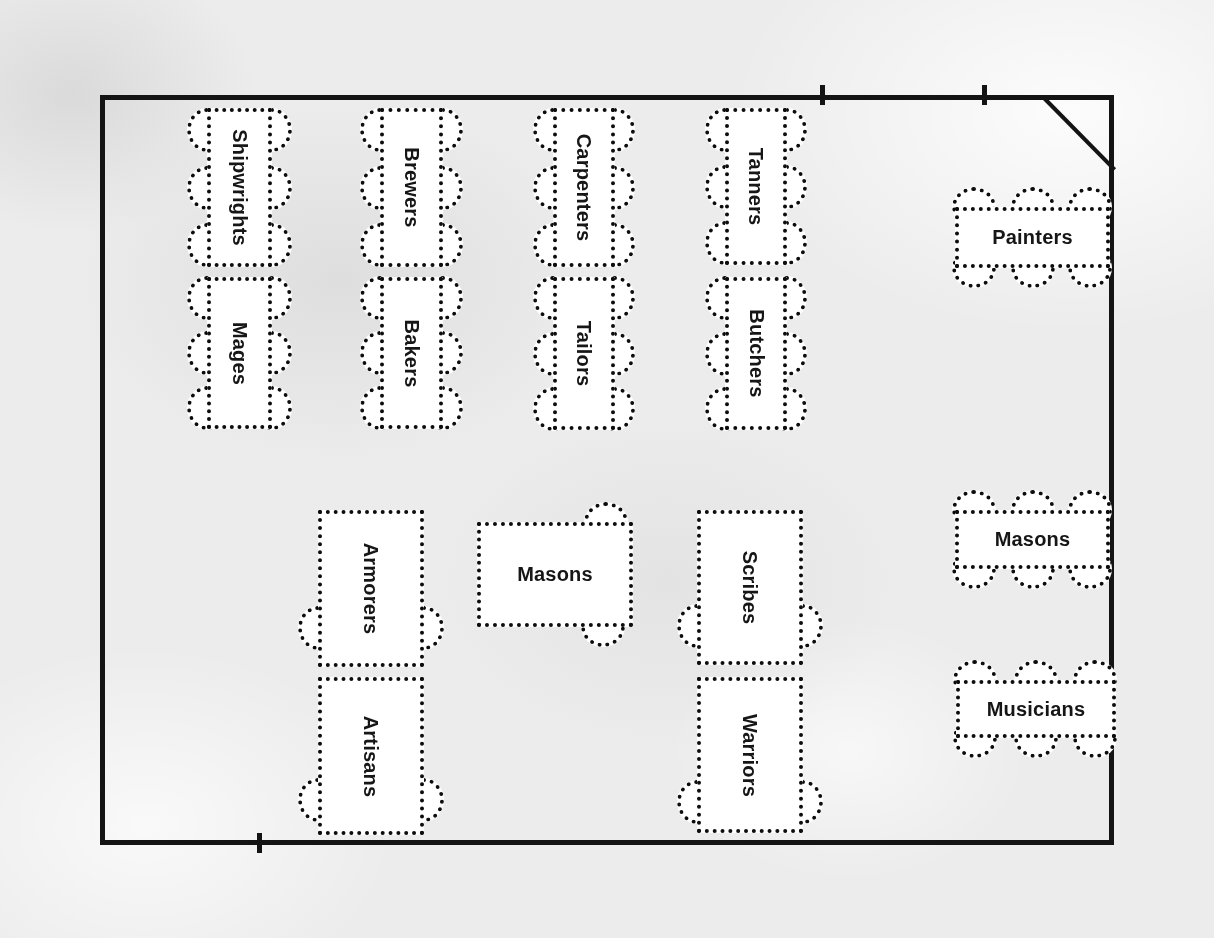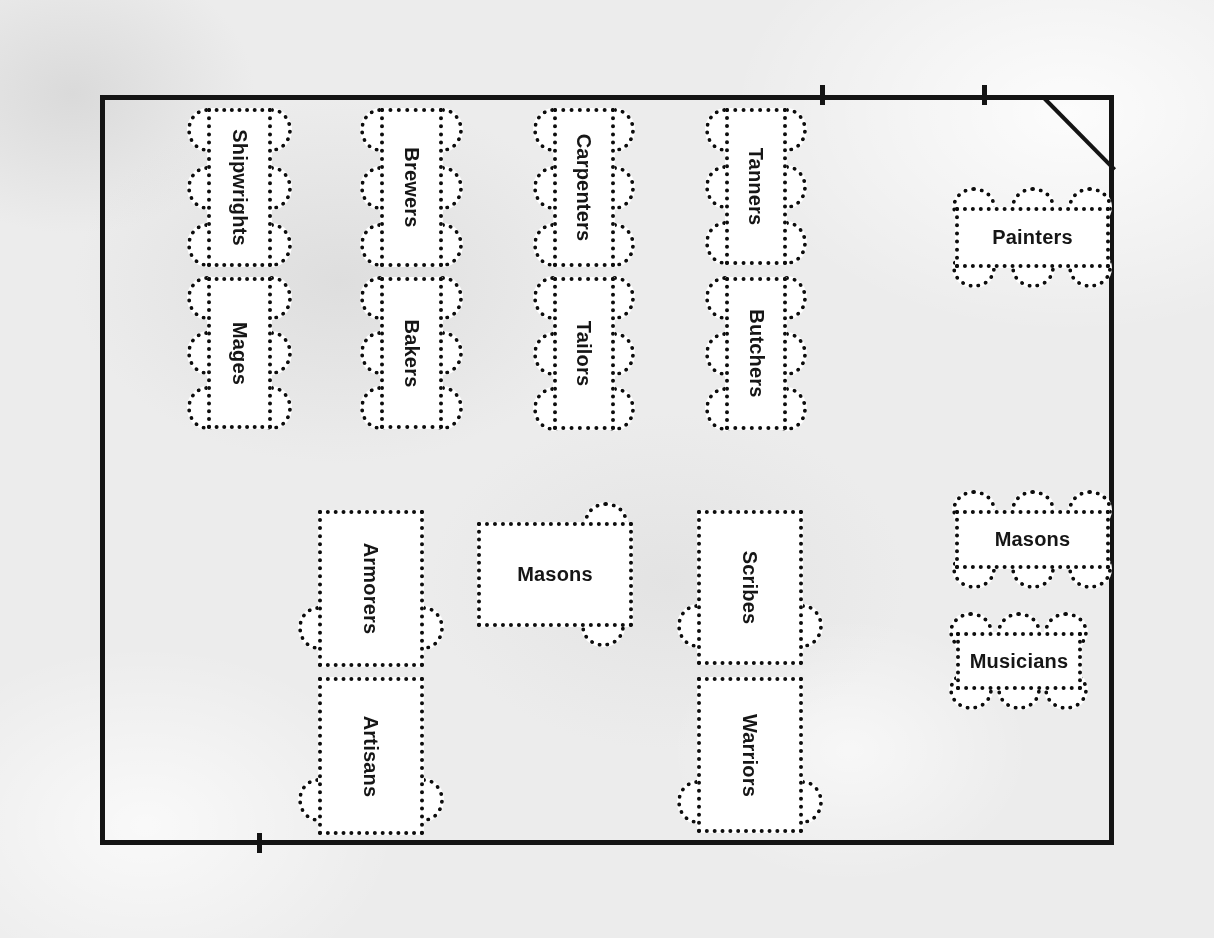--- a/index.html
+++ b/index.html
@@ -171,21 +171,21 @@
       <div class="chair ch-tb" style="bottom: -20px; left: 50%; transform: translateX(-50%);"></div>
       <div class="chair ch-tb" style="bottom: -20px; left: 12%; transform: translateX(-50%);"></div>
       <div class="chair ch-tb" style="top: -20px; left: 87%; transform: translateX(-50%);"></div>
       <div class="chair ch-tb" style="top: -20px; left: 50%; transform: translateX(-50%);"></div>
       <div class="chair ch-tb" style="top: -20px; left: 12%; transform: translateX(-50%);"></div>
     <div class="surface">
       <span class="label">Masons</span>
     </div>
   </div>
 
-  <div class="table" style="left:956px;top:632px;width:126px;height:58px">
+  <div class="table" style="left:956px;top:680px;width:160px;height:58px">
       <div class="chair ch-tb" style="bottom: -20px; left: 87%; transform: translateX(-50%);"></div>
       <div class="chair ch-tb" style="bottom: -20px; left: 50%; transform: translateX(-50%);"></div>
       <div class="chair ch-tb" style="bottom: -20px; left: 12%; transform: translateX(-50%);"></div>
       <div class="chair ch-tb" style="top: -20px; left: 87%; transform: translateX(-50%);"></div>
       <div class="chair ch-tb" style="top: -20px; left: 50%; transform: translateX(-50%);"></div>
       <div class="chair ch-tb" style="top: -20px; left: 12%; transform: translateX(-50%);"></div>
     <div class="surface">
       <span class="label">Musicians</span>
     </div>
   </div>

